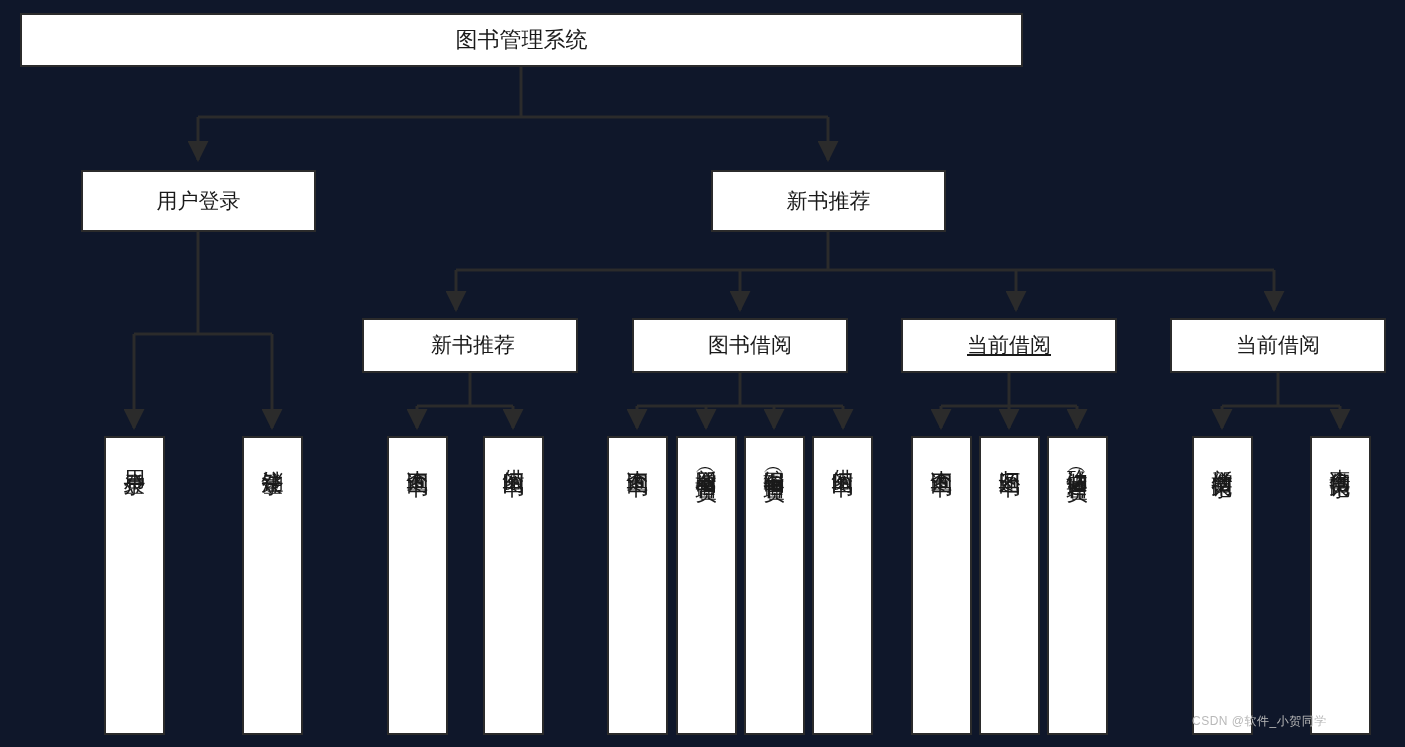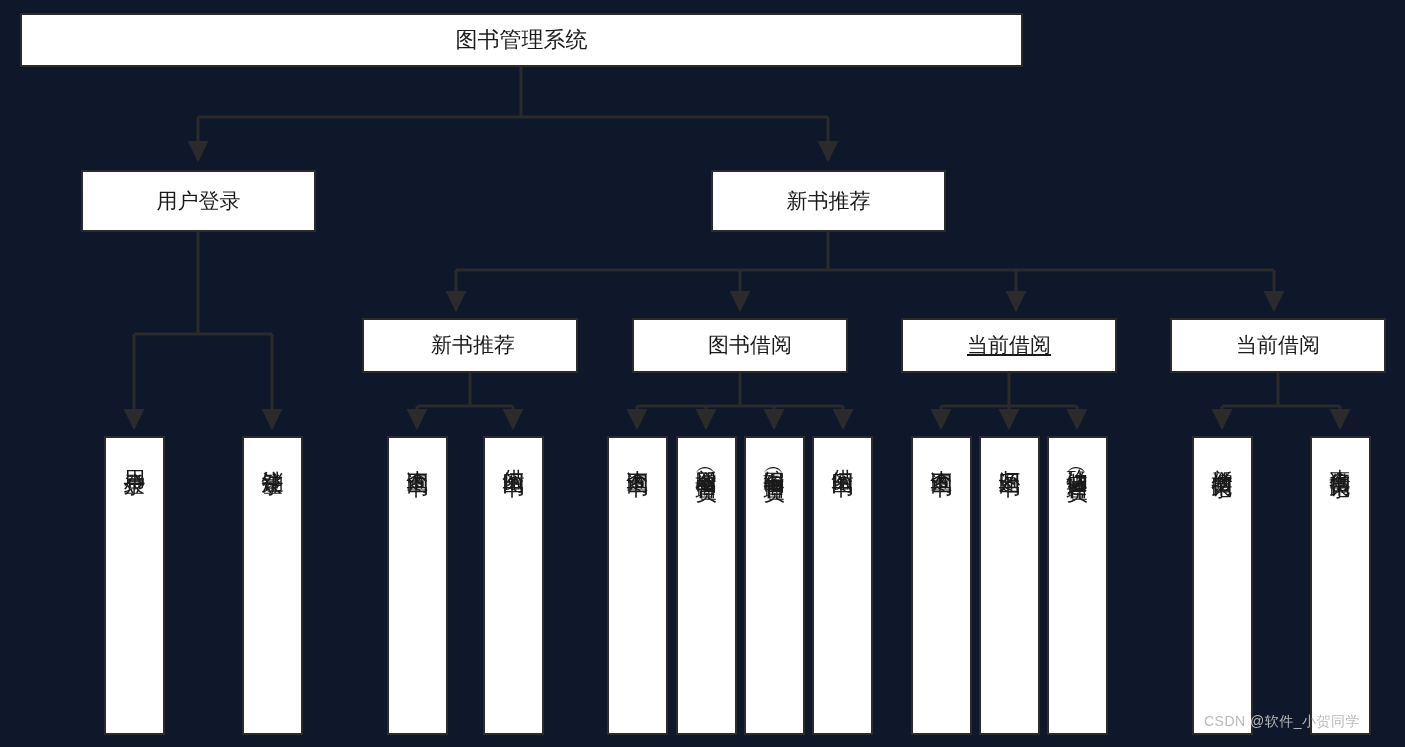--- a/index.html
+++ b/index.html
@@ -58,25 +58,24 @@
     letter-spacing: 2px;
     line-height: 1;
   }
   .node.vert.tall .label {
     font-size: 21px;
   }
   #watermark {
     position: absolute;
     left: 1192px;
     top: 713px;
-    font-size: 14px;
+    font-size: 12px;
     color: #b9b9b9;
     white-space: nowrap;
     letter-spacing: 0.5px;
-    margin-left: 12px;
   }
 </style>
 </head>
 <body>
 
 <div id="canvas">
 
   <svg id="wires" viewBox="0 0 1405 747" width="1405" height="747">
     <defs>
       <marker id="arw" viewBox="0 0 10 10" refX="9" refY="5" markerWidth="7" markerHeight="7" orient="auto-start-reverse">

